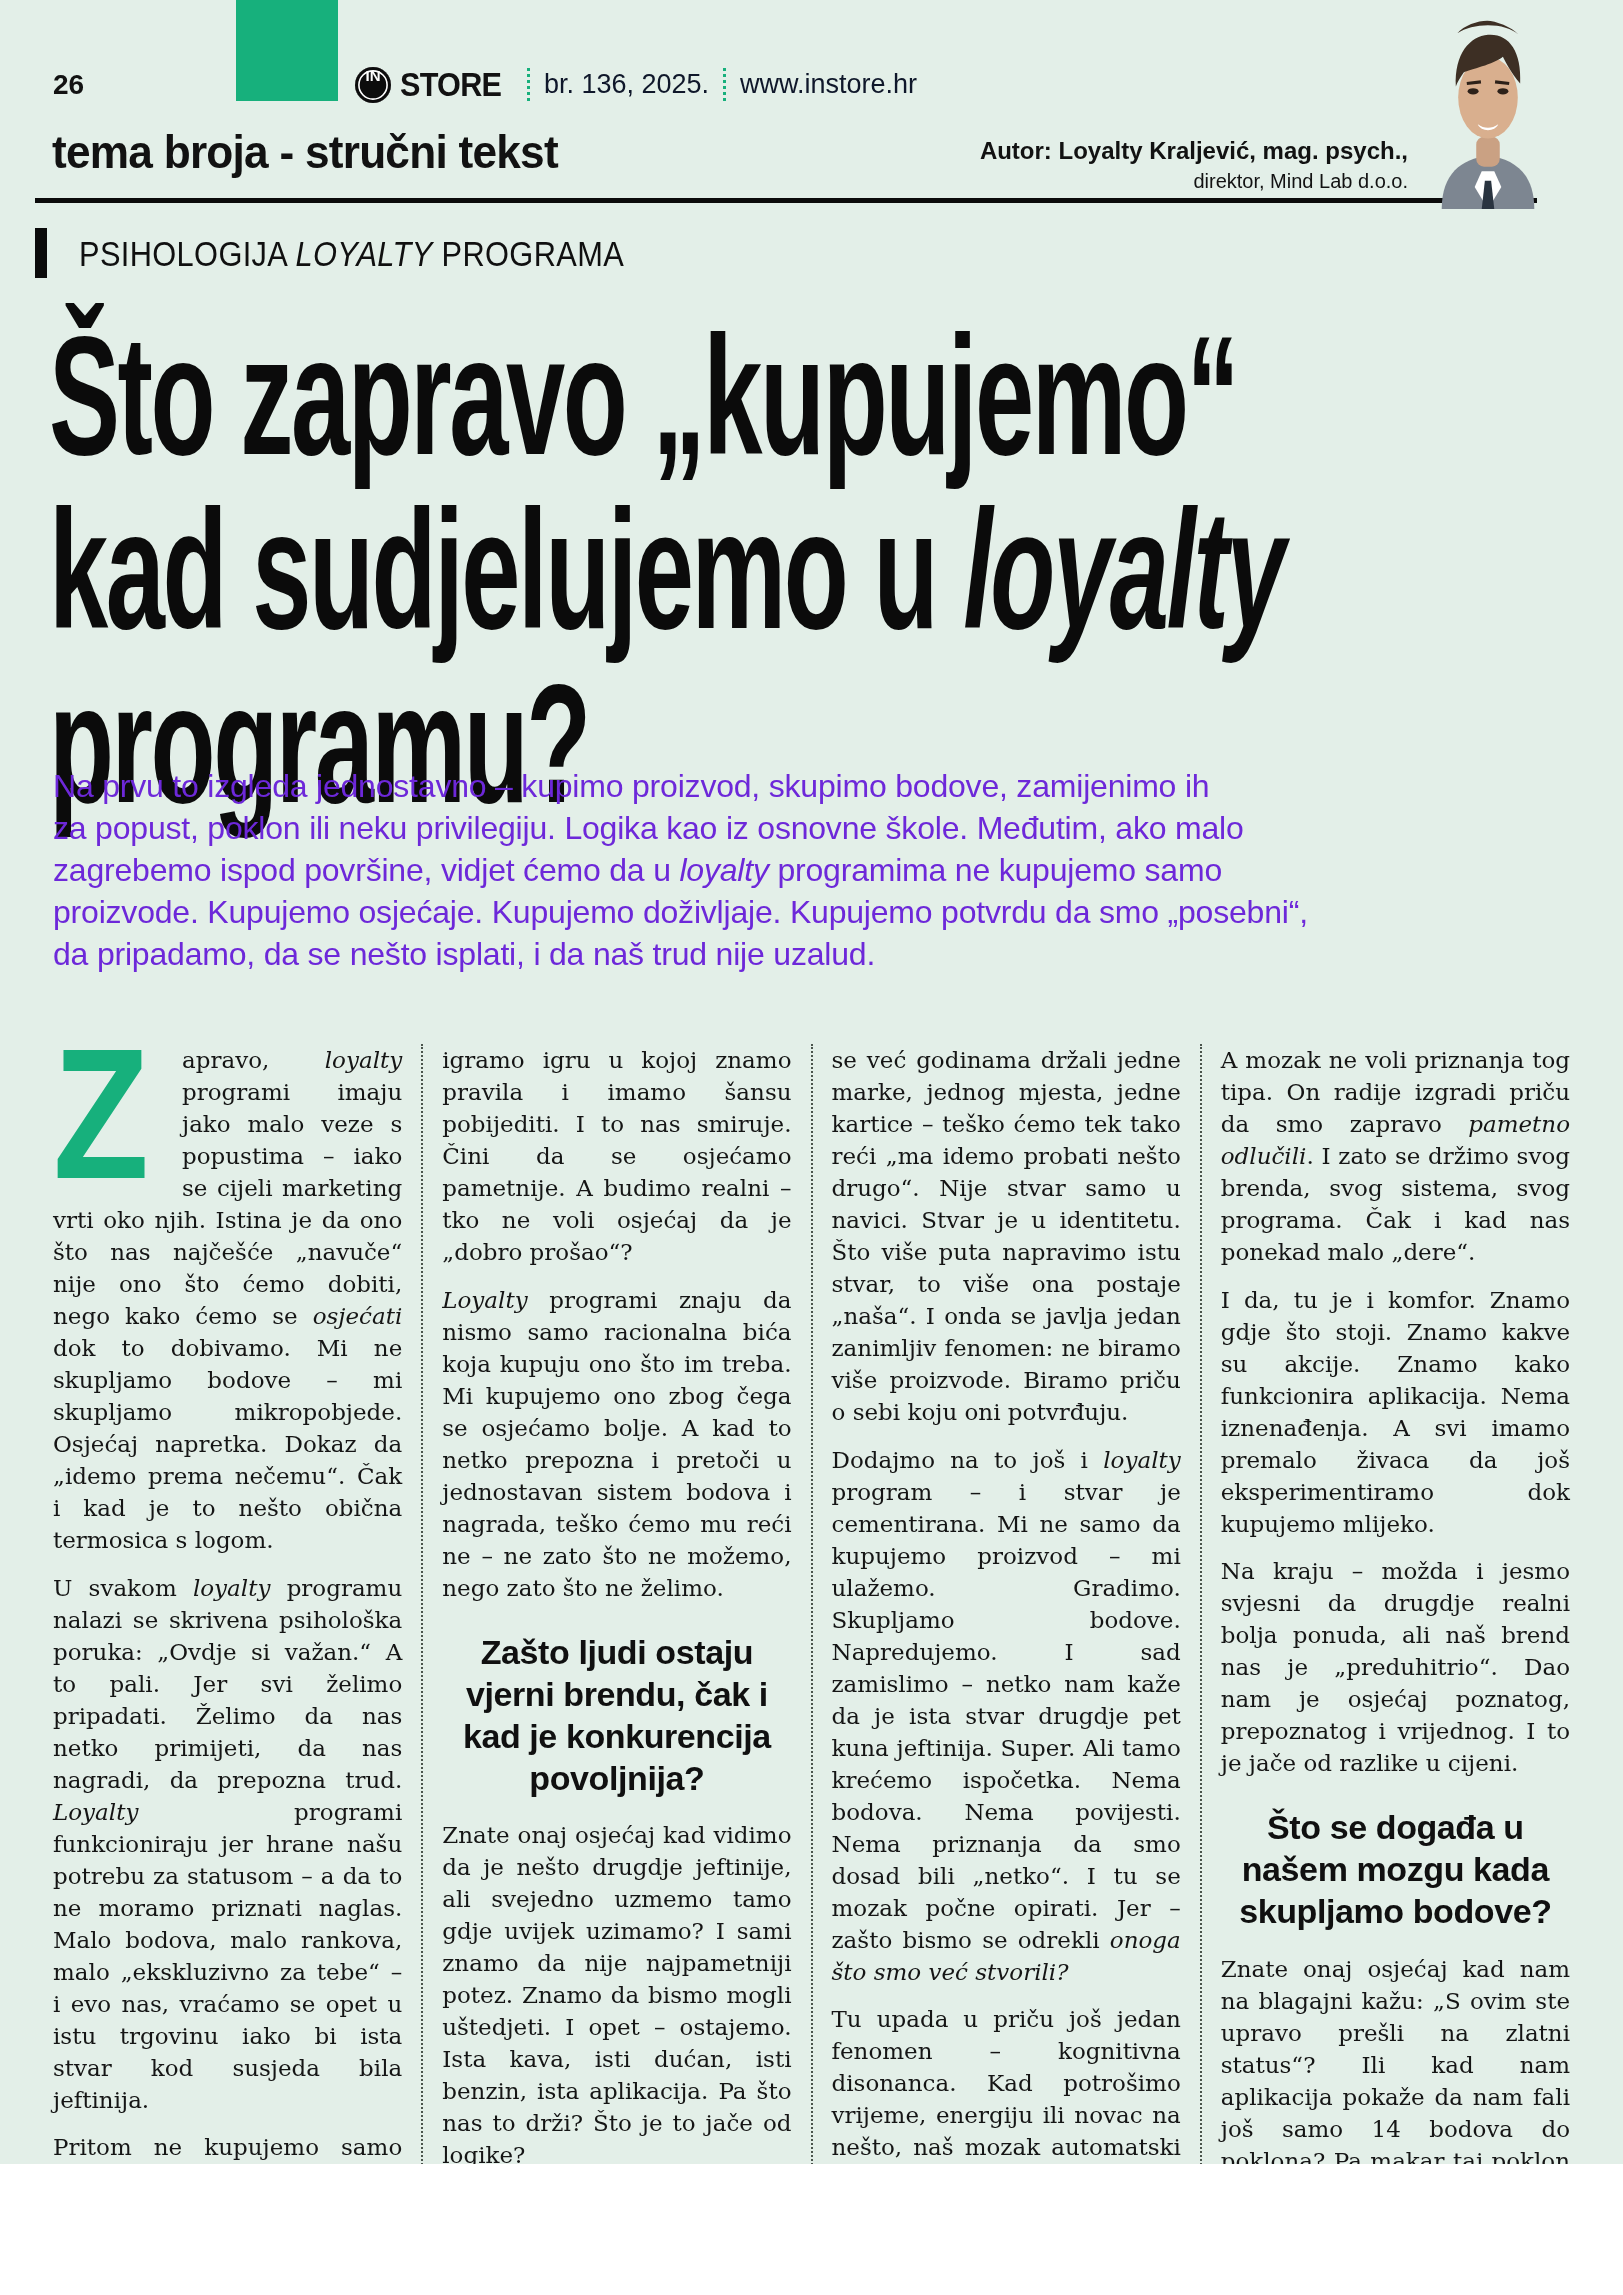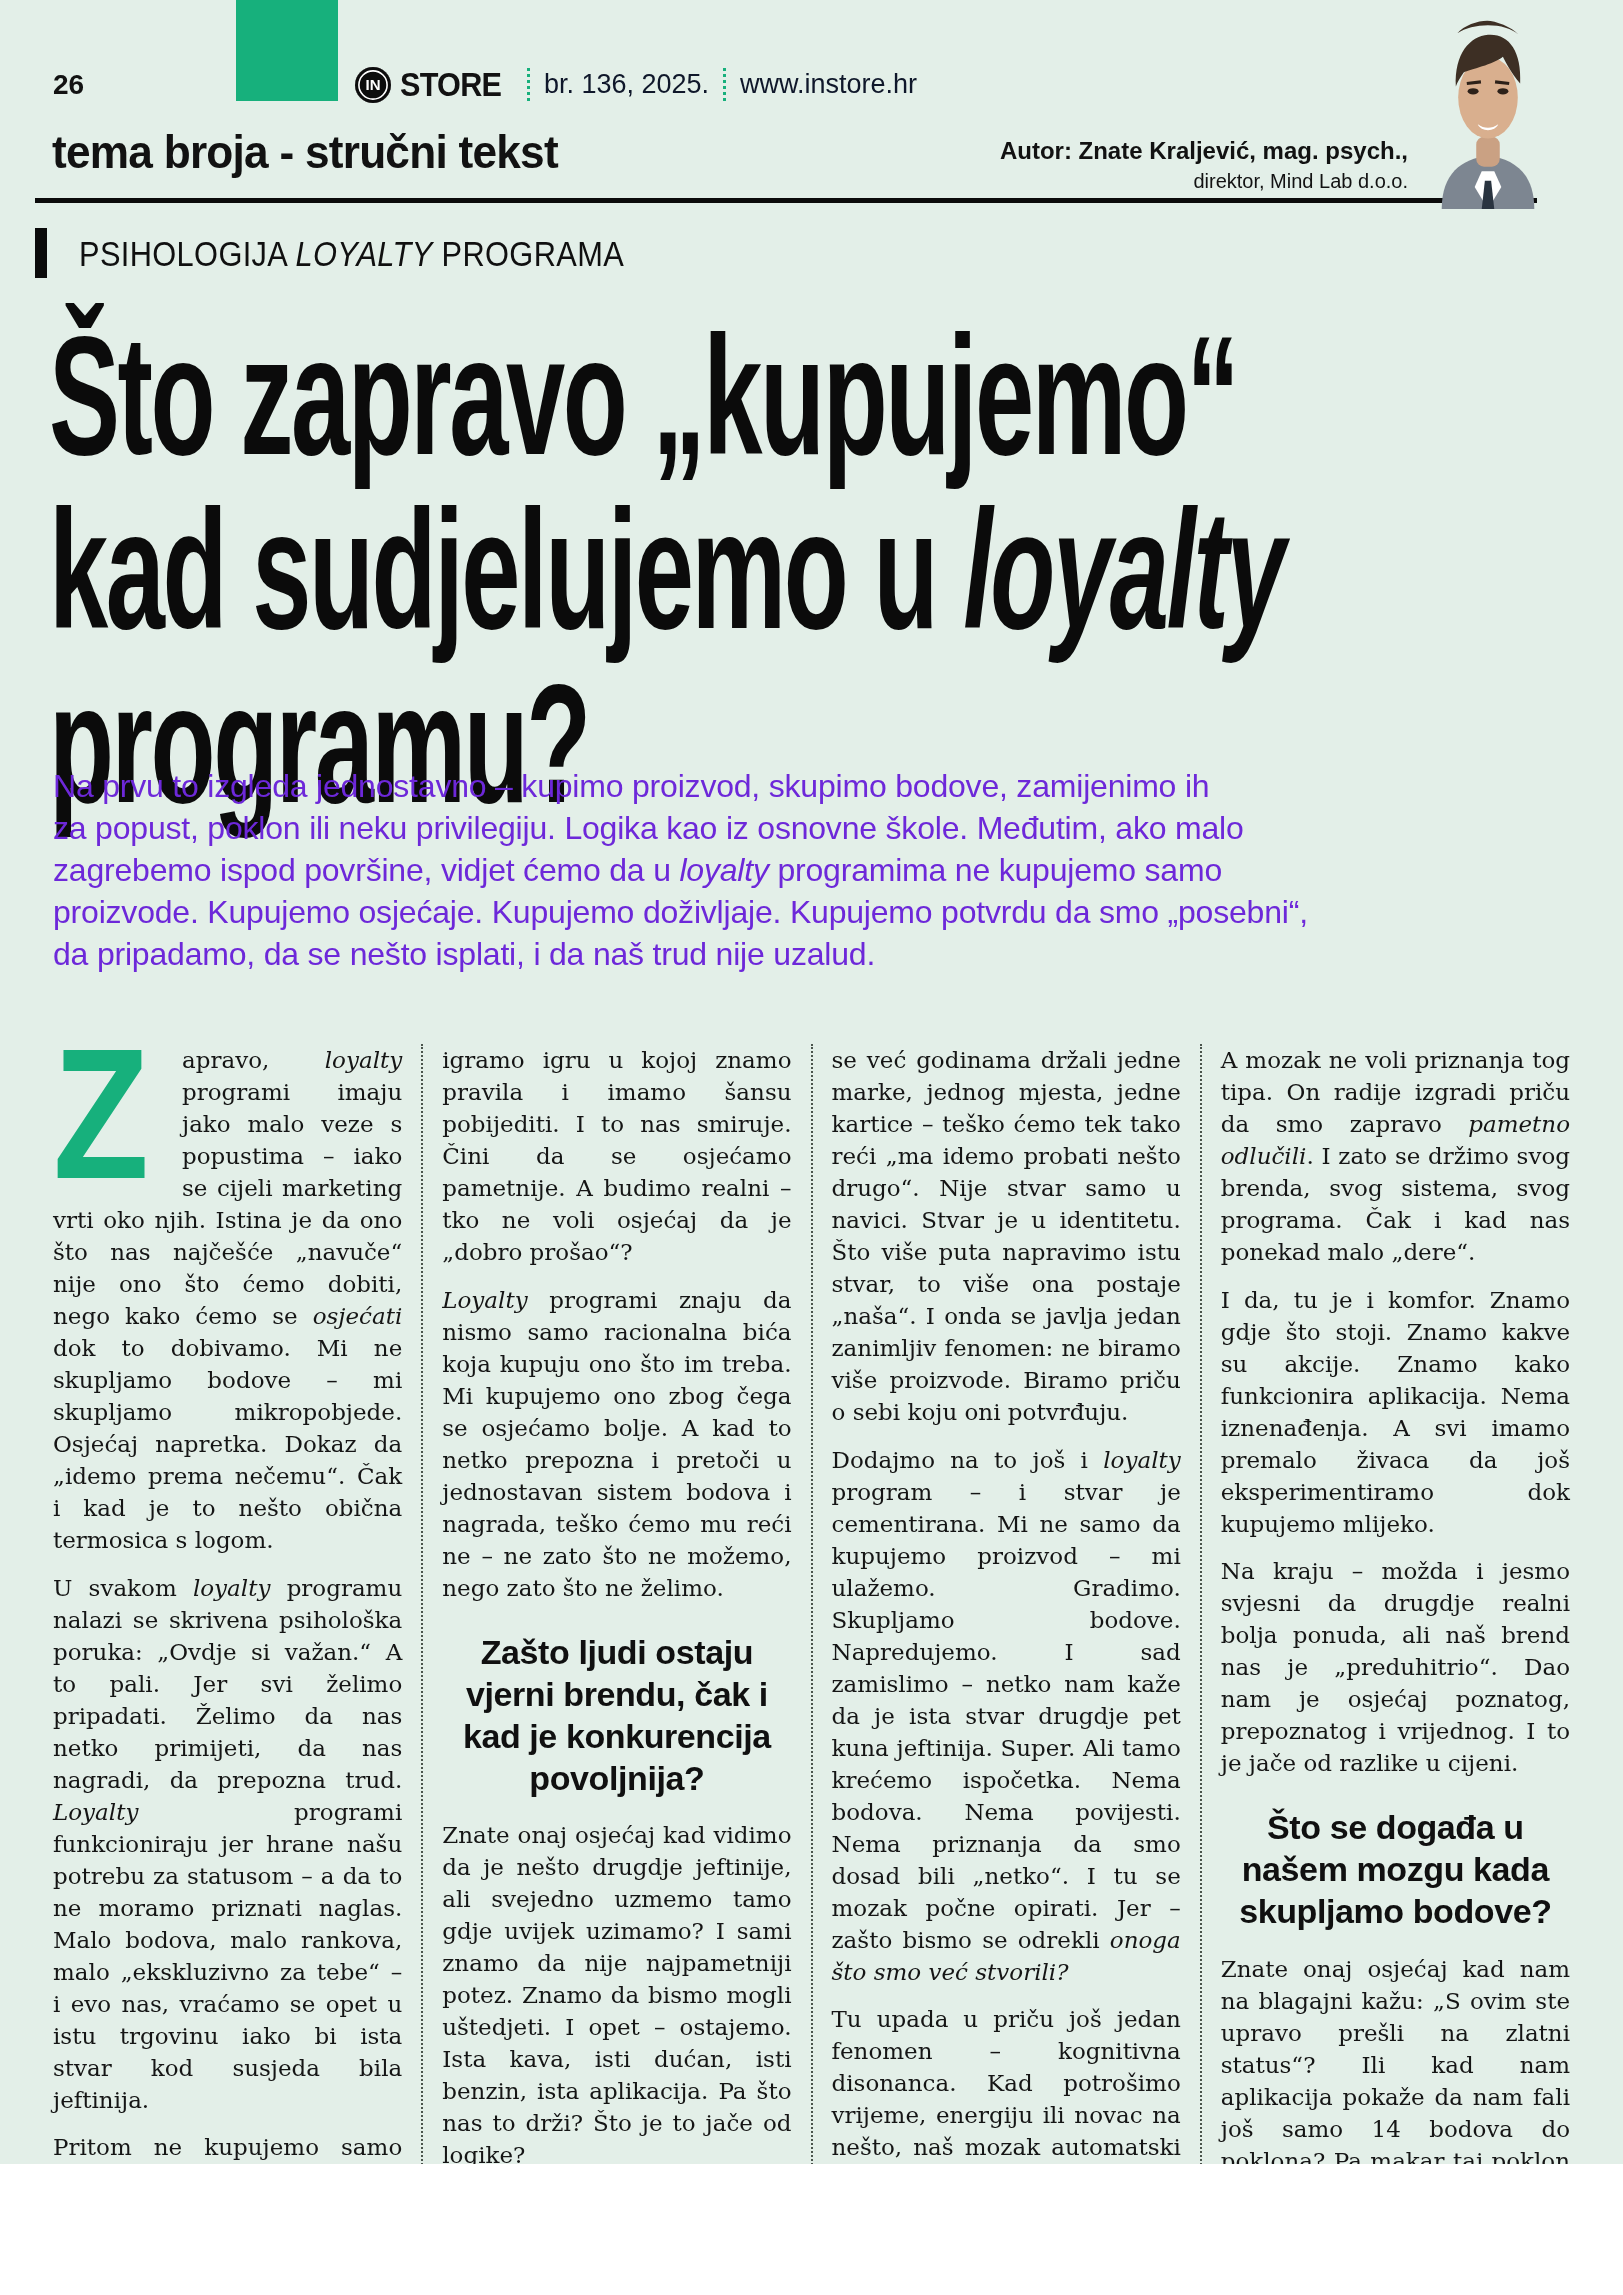--- a/index.html
+++ b/index.html
@@ -3,21 +3,21 @@
 <meta charset="utf-8">
 <style>
   html,body{margin:0;padding:0;}
   body{width:1623px;height:2295px;font-family:"Liberation Sans",sans-serif;}
   .page{position:relative;width:1623px;height:2164px;background:var(--bg,#e3efe8);overflow:hidden;color:#121212;}
 
   
   .page-num{position:absolute;left:53px;top:69px;font-size:28px;font-weight:bold;letter-spacing:0;}
   .brand-bar{position:absolute;left:236px;top:0;width:102px;height:101px;background:var(--accent,#17b07c);}
   .logo-row{position:absolute;left:355px;top:64px;display:flex;align-items:center;height:41px;}
-  .logo-circle{width:36px;height:36px;border-radius:50%;background:#0c0c0c;color:#fff;display:flex;align-items:center;justify-content:center;font-size:15px;font-weight:bold;letter-spacing:0;box-shadow:inset 0 0 0 3.1px #0c0c0c, inset 0 0 0 4.7px #fff;}
+  .logo-circle{width:36px;height:36px;border-radius:50%;background:#0c0c0c;color:#fff;display:flex;justify-content:center;font-size:15px;font-weight:bold;letter-spacing:0;box-shadow:inset 0 0 0 3.1px #0c0c0c, inset 0 0 0 4.7px #fff;}
   .logo-store{font-size:34px;font-weight:800;letter-spacing:-0.8px;margin-left:9.4px;transform:scaleX(.9);transform-origin:0 50%;}
   .vdots{height:33px;border-left:3.1px dotted var(--accent,#17b07c);margin:0 14px;}
   .issue,.site-url{font-size:27px;color:#0f172a;letter-spacing:0;}
 
   .tema-heading{position:absolute;left:52px;top:124px;font-size:47px;font-weight:800;letter-spacing:-0.8px;transform:scaleX(.94);transform-origin:0 0;}
 
   .author-block{position:absolute;right:215px;top:135px;text-align:right;line-height:31px;}
   .author-name{font-size:24px;font-weight:bold;}
   .author-title{font-size:20px;}
 
@@ -63,21 +63,21 @@
     <div class="logo-store">STORE</div>
     <div class="vdots"></div>
     <div class="issue">br. 136, 2025.</div>
     <div class="vdots"></div>
     <div class="site-url">www.instore.hr</div>
   </div>
 
   <div class="tema-heading">tema broja - stručni tekst</div>
 
   <div class="author-block">
-    <div class="author-name">Autor: Znate Kraljević, mag. psych.,</div>
+    <div class="author-name">Autor: Loyalty Kraljević, mag. psych.,</div>
     <div class="author-title">direktor, Mind Lab d.o.o.</div>
   </div>
 
   <div class="header-rule"></div>
 
   <svg class="author-photo" viewBox="0 0 178 260" xmlns="http://www.w3.org/2000/svg">
 
     <rect x="0" y="0" width="178" height="260" fill="none"></rect>
     <path d="M30 260 C30 215 55 196 89 192 C123 196 148 215 148 260 Z" fill="#7d8691"></path>
     <path d="M72 232 L89 260 L106 232 L97 212 L81 212 Z" fill="#ffffff"></path>

